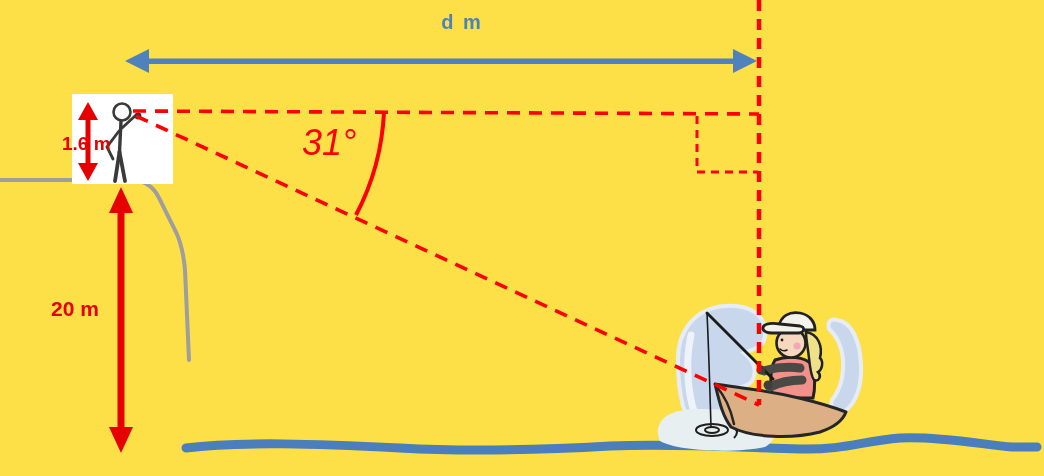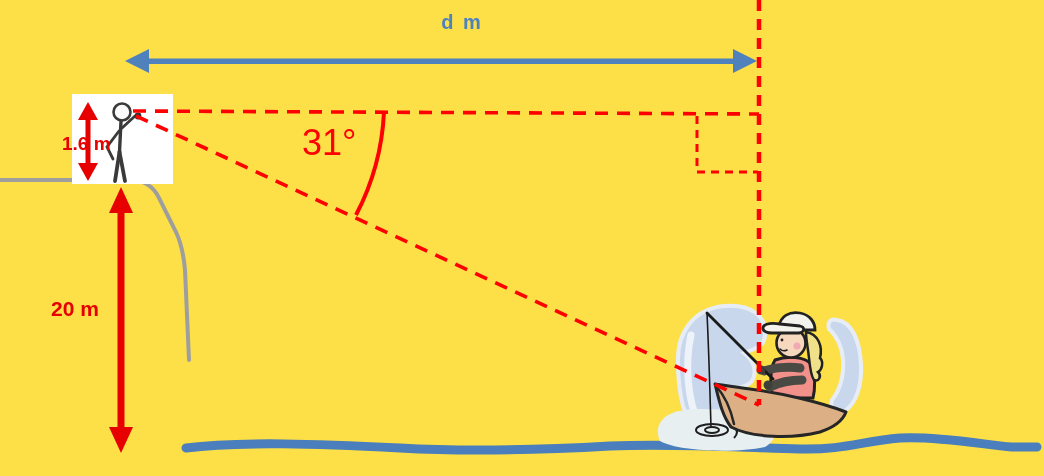--- a/index.html
+++ b/index.html
@@ -21,20 +21,21 @@
   }
   .lbl-scale-note {
     left: 841px; top: 76px;
     font-size: 30px; font-weight: bold; font-style: italic;
     color: #0c0c0c;
   }
   .lbl-angle {
     left: 302px; top: 125px;
     font-size: 36px; font-weight: 500;
     color: #ff0000;
+    font-style: italic;
   }
   .lbl-person-height {
     left: 14px; top: 134px;
     font-size: 19px; font-weight: bold;
     color: #e60000;
     margin-left: 48px;
   }
   .lbl-cliff-height {
     left: 51px; top: 298px;
     font-size: 21px; font-weight: bold;

